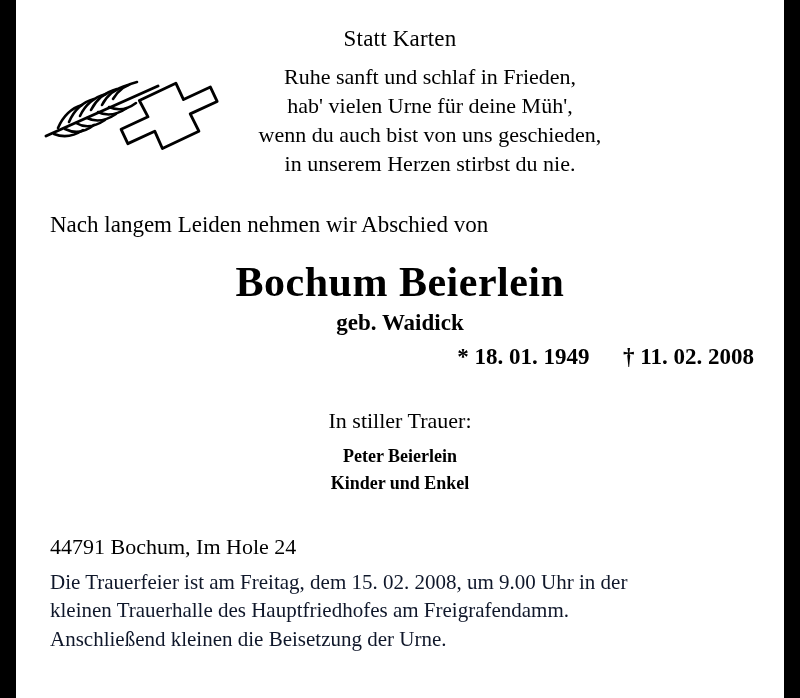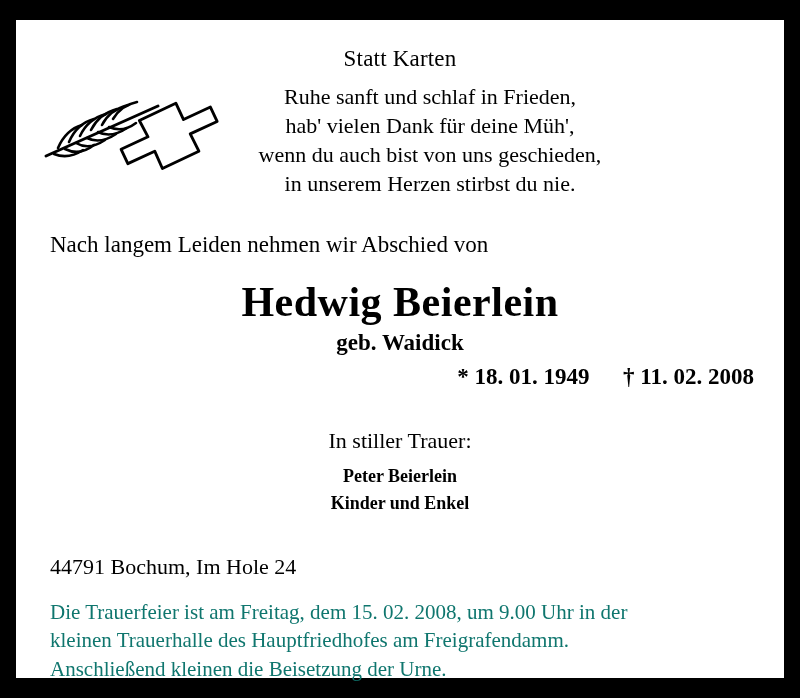--- a/index.html
+++ b/index.html
@@ -14,21 +14,21 @@
     font-family: "Liberation Serif", serif;
   }
   .obituary-frame {
     position: absolute;
     left: 0;
     top: 0;
     width: 800px;
     height: 698px;
     background: #000000;
     box-sizing: border-box;
-    padding: 20px 16px;
+    padding: 0 16px;
   }
   .obituary-card {
     position: relative;
     width: 100%;
     height: 100%;
     background: #ffffff;
     box-sizing: border-box;
     padding: 26px 30px 16px 30px;
   }
 
@@ -113,23 +113,23 @@
   .address-line {
     font-size: 22px;
     margin-top: 40px;
     padding-left: 4px;
     color: #000;
   }
 
   .service-block {
     font-size: 21px;
     line-height: 1.35;
-    margin-top: 18px;
+    margin-top: 8px;
     padding-left: 4px;
-    color: #0f766e;
+    color: #0f172a;
   }
   .service-line { display: block; white-space: pre; }
 </style>
 </head>
 <body>
 
 <div class="obituary-frame">
   <div class="obituary-card">
 
     <div class="statt-karten">Statt Karten</div>
@@ -156,28 +156,28 @@
         </g>
 
         <g fill="#ffffff" stroke="#000" stroke-width="3" stroke-linejoin="round">
           <path d="M112 34 L150 16 L158 33 L186 20 L193 35 L165 48 L174 66 L136 84 L128 66 L100 79 L93 64 L121 51 Z" transform="translate(-10,0) scale(0.96) translate(4,4)"></path>
         </g>
       </svg>
     </div>
 
     <div class="verse-block">
       <span class="verse-line">Ruhe sanft und schlaf in Frieden,</span>
-      <span class="verse-line">hab' vielen Dank für deine Müh',</span>
+      <span class="verse-line">hab' vielen Urne für deine Müh',</span>
       <span class="verse-line">wenn du auch bist von uns geschieden,</span>
       <span class="verse-line">in unserem Herzen stirbst du nie.</span>
     </div>
 
     <div class="intro-line">Nach langem Leiden nehmen wir Abschied von</div>
 
-    <div class="deceased-name">Hedwig Beierlein</div>
+    <div class="deceased-name">Bochum Beierlein</div>
     <div class="deceased-maiden">geb. Waidick</div>
 
     <div class="dates-row">
       <span>* 18. 01. 1949</span>
       <span class="sep"></span>
       <span>† 11. 02. 2008</span>
     </div>
 
     <div class="mourning-head">In stiller Trauer:</div>
     <div class="mourner first">Peter Beierlein</div>

